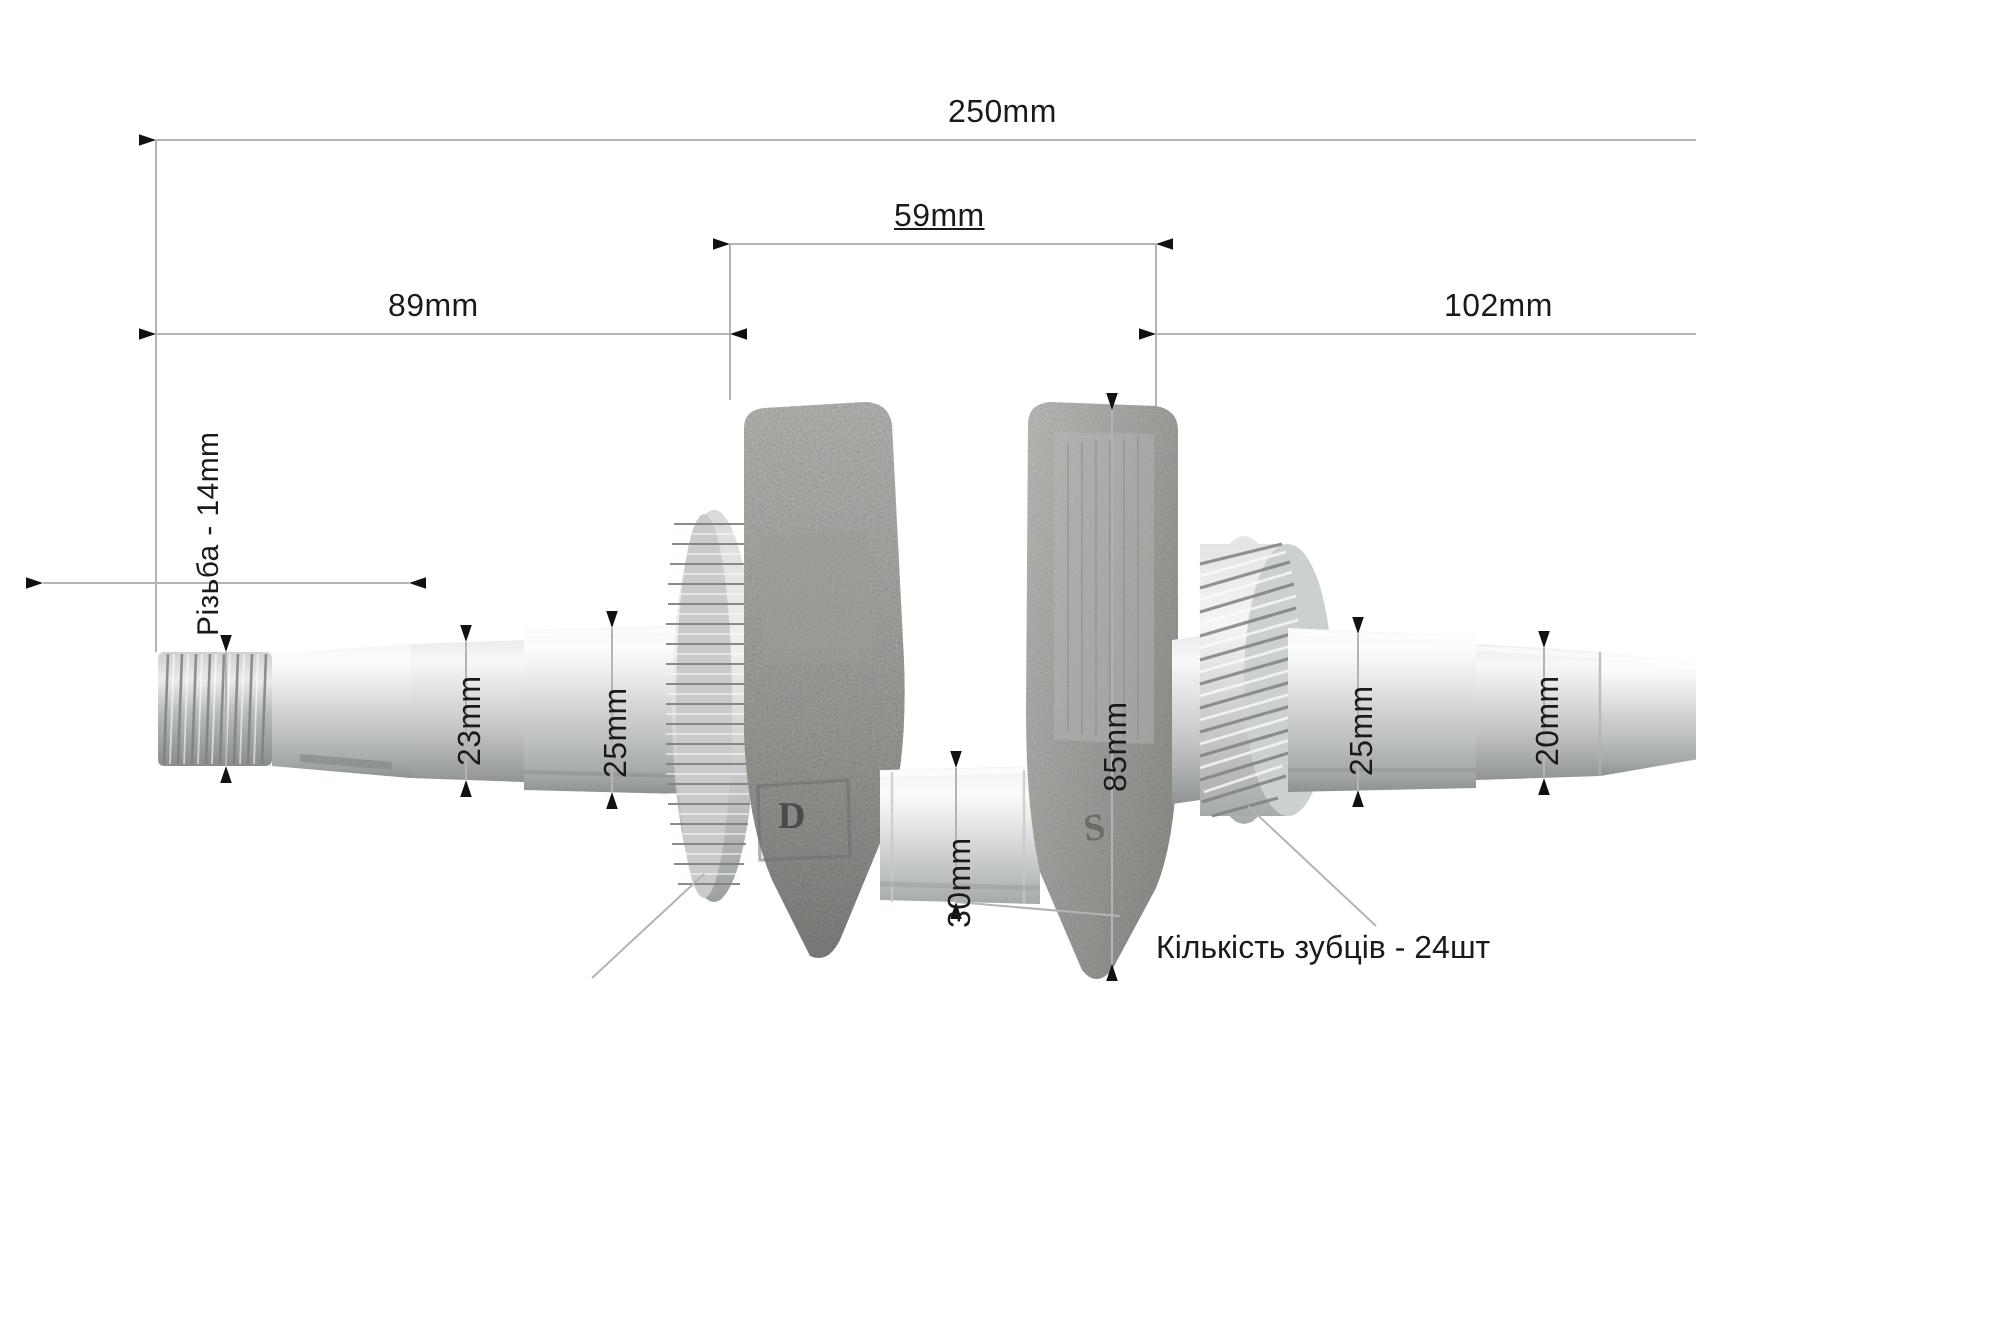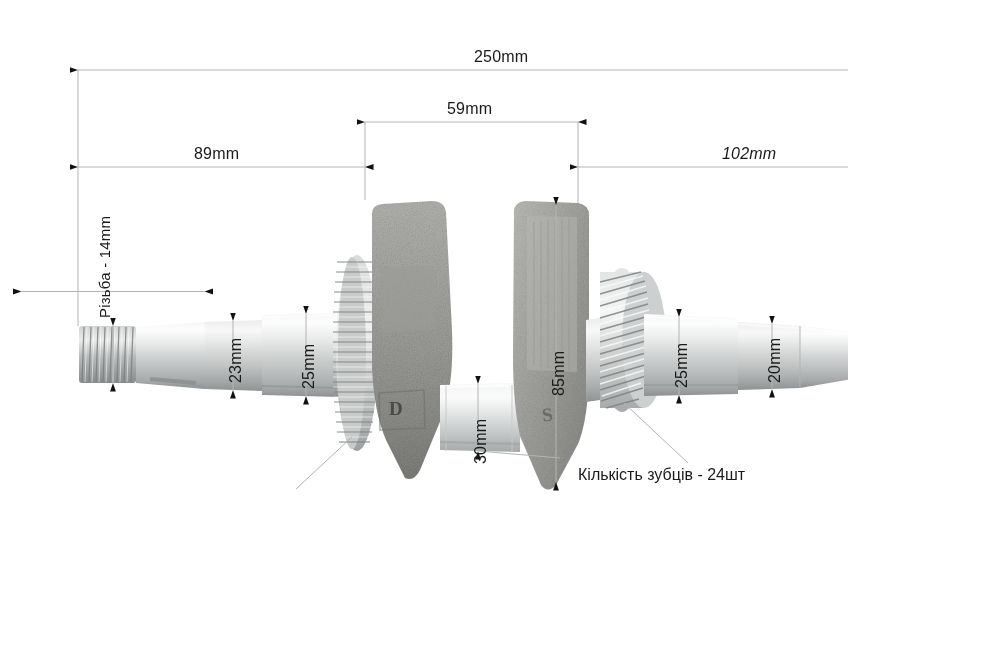--- a/index.html
+++ b/index.html
@@ -317,25 +317,25 @@
 
       <path d="M772,324 L772,389" marker-start="url(#arrL)" marker-end="url(#arrR)"></path>
 
       <path d="M296,489 L352,437"></path>
       <path d="M688,463 L624,403"></path>
     </g>
   </svg>
 
   <div class="dim-label" style="left:474px; top:48px;">250mm</div>
 
-  <div class="dim-label" style="left:447px; top:100px;">59mm</div>
+  <div class="dim-label" style="left:447px; top:100px;text-decoration:underline;">59mm</div>
 
   <div class="dim-label" style="left:194px; top:145px;">89mm</div>
 
-  <div class="dim-label" style="left:722px; top:145px;font-style:italic;">102mm</div>
+  <div class="dim-label" style="left:722px; top:145px;">102mm</div>
 
   <div class="dim-label vert thread" style="left:96px; top:318px;">Різьба - 14mm</div>
 
   <div class="dim-label vert" style="left:227px; top:383px;">23mm</div>
 
   <div class="dim-label vert" style="left:300px; top:389px;">25mm</div>
 
   <div class="dim-label vert" style="left:472px; top:464px;">30mm</div>
 
   <div class="dim-label vert" style="left:550px; top:396px;">85mm</div>

